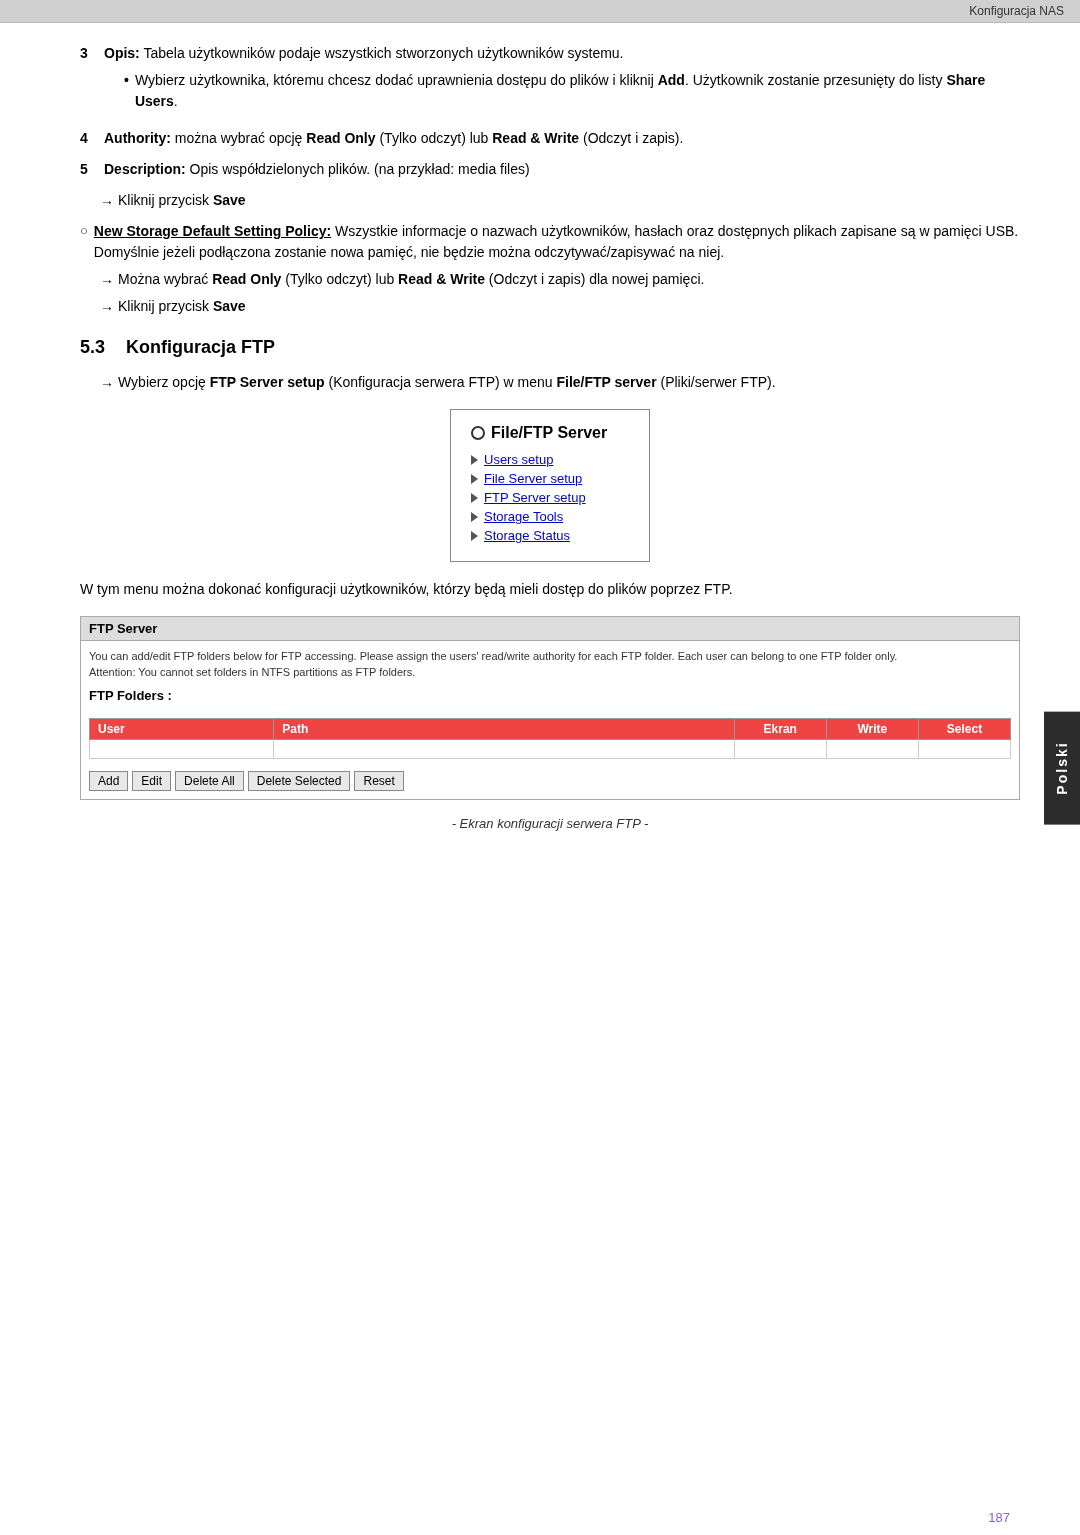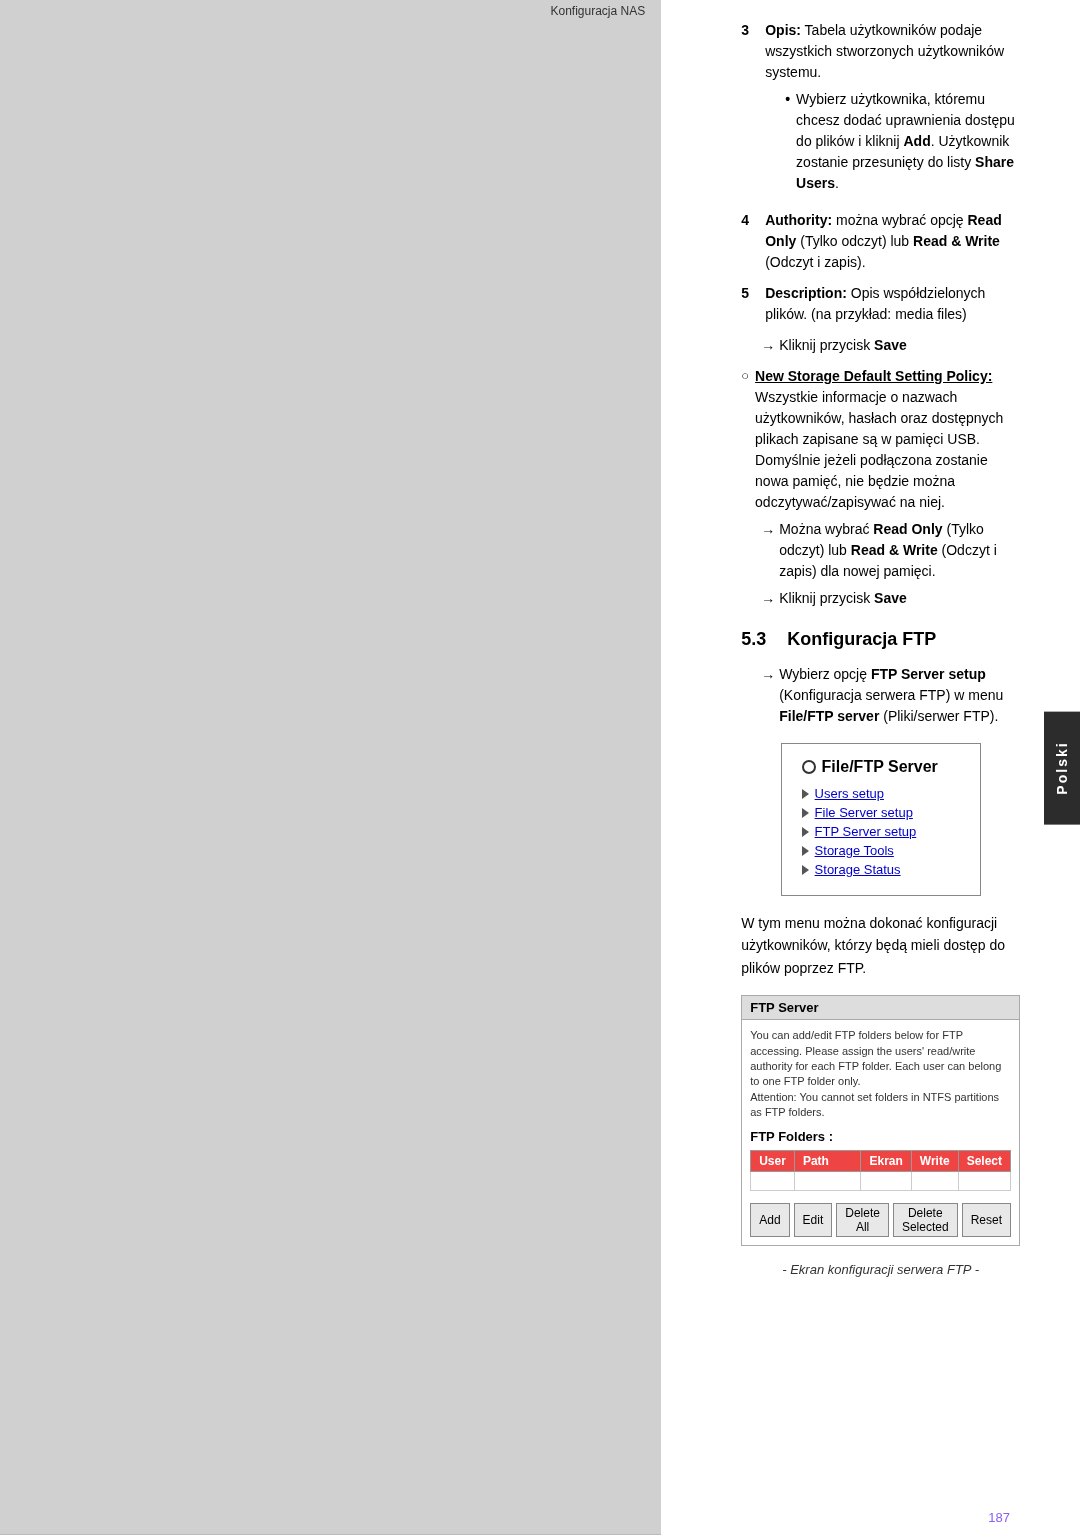--- a/index.html
+++ b/index.html
@@ -10,21 +10,21 @@
       width: 1080px;
       min-height: 1535px;
       position: relative;
     }
     .page-container {
       width: 1080px;
       min-height: 1535px;
       background: #ffffff;
       position: relative;
       display: flex;
-      flex-direction: row;
+      flex-direction: column;
     }
     .top-bar {
       width: 100%;
       background: #d0d0d0;
       text-align: right;
       padding: 4px 16px;
       font-size: 12px;
       color: #333;
       border-bottom: 1px solid #bbb;
     }
@@ -188,21 +188,21 @@
     }
     .ftp-description {
       font-size: 11px;
       color: #333;
       margin-bottom: 8px;
       line-height: 1.4;
     }
     .ftp-folders-label {
       font-weight: bold;
       font-size: 13px;
-      margin-bottom: 6px;
+      margin-bottom: 15px;
     }
     .ftp-table {
       width: 100%;
       border-collapse: collapse;
       margin-bottom: 6px;
     }
     .ftp-table th {
       background: #ef4444;
       color: white;
       padding: 3px 8px;

